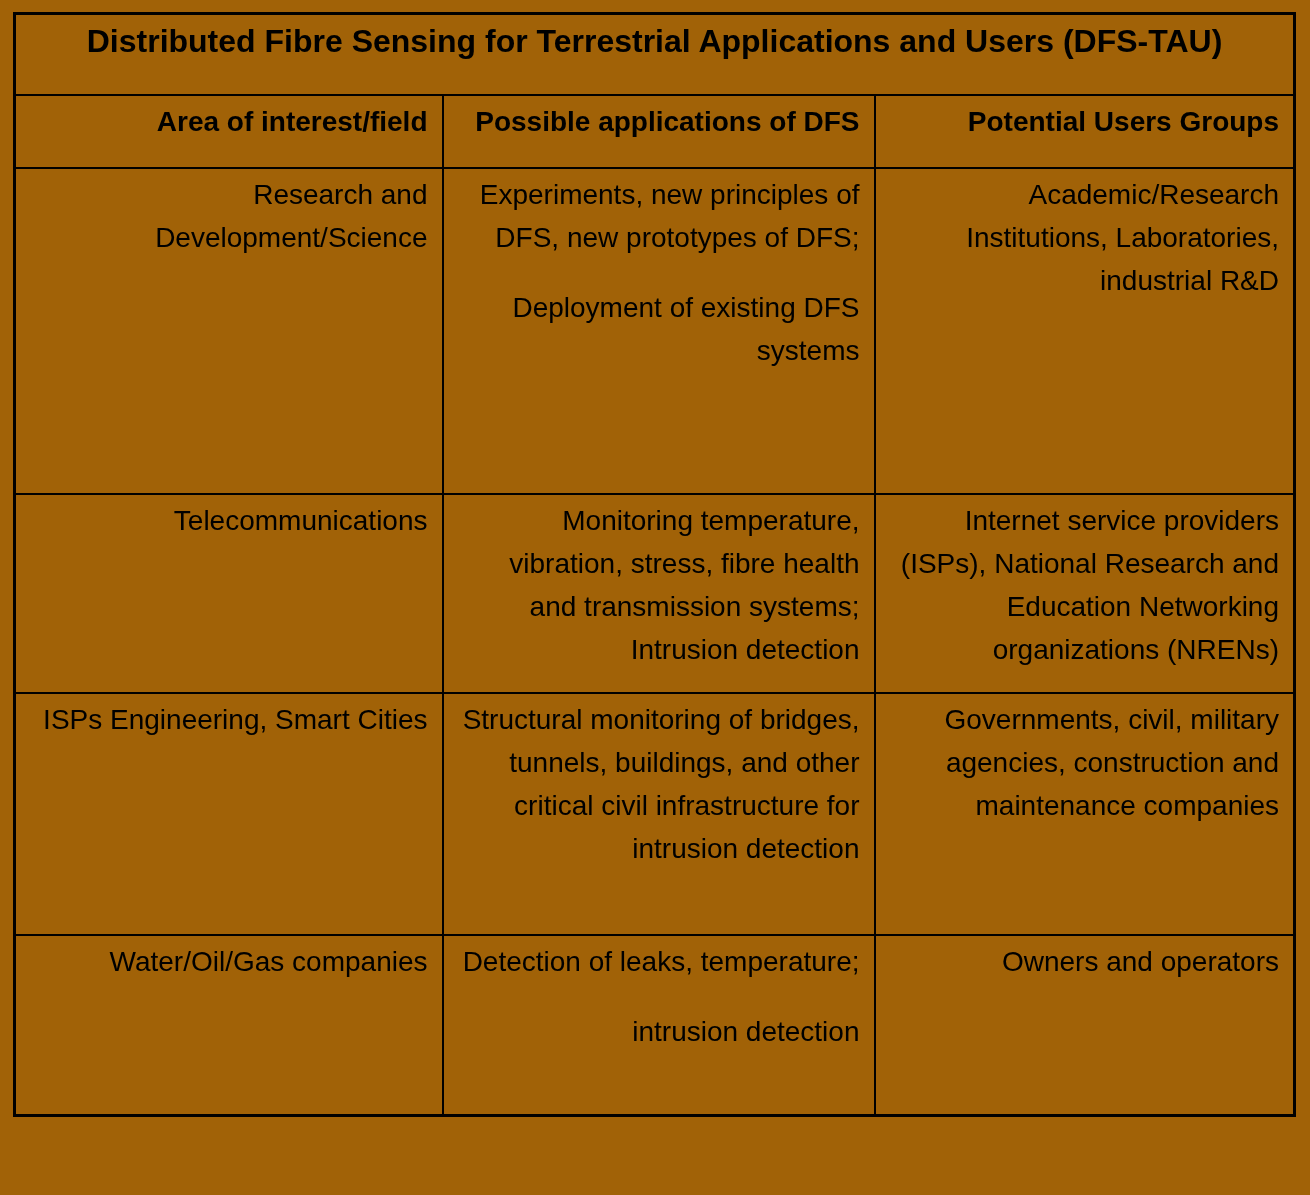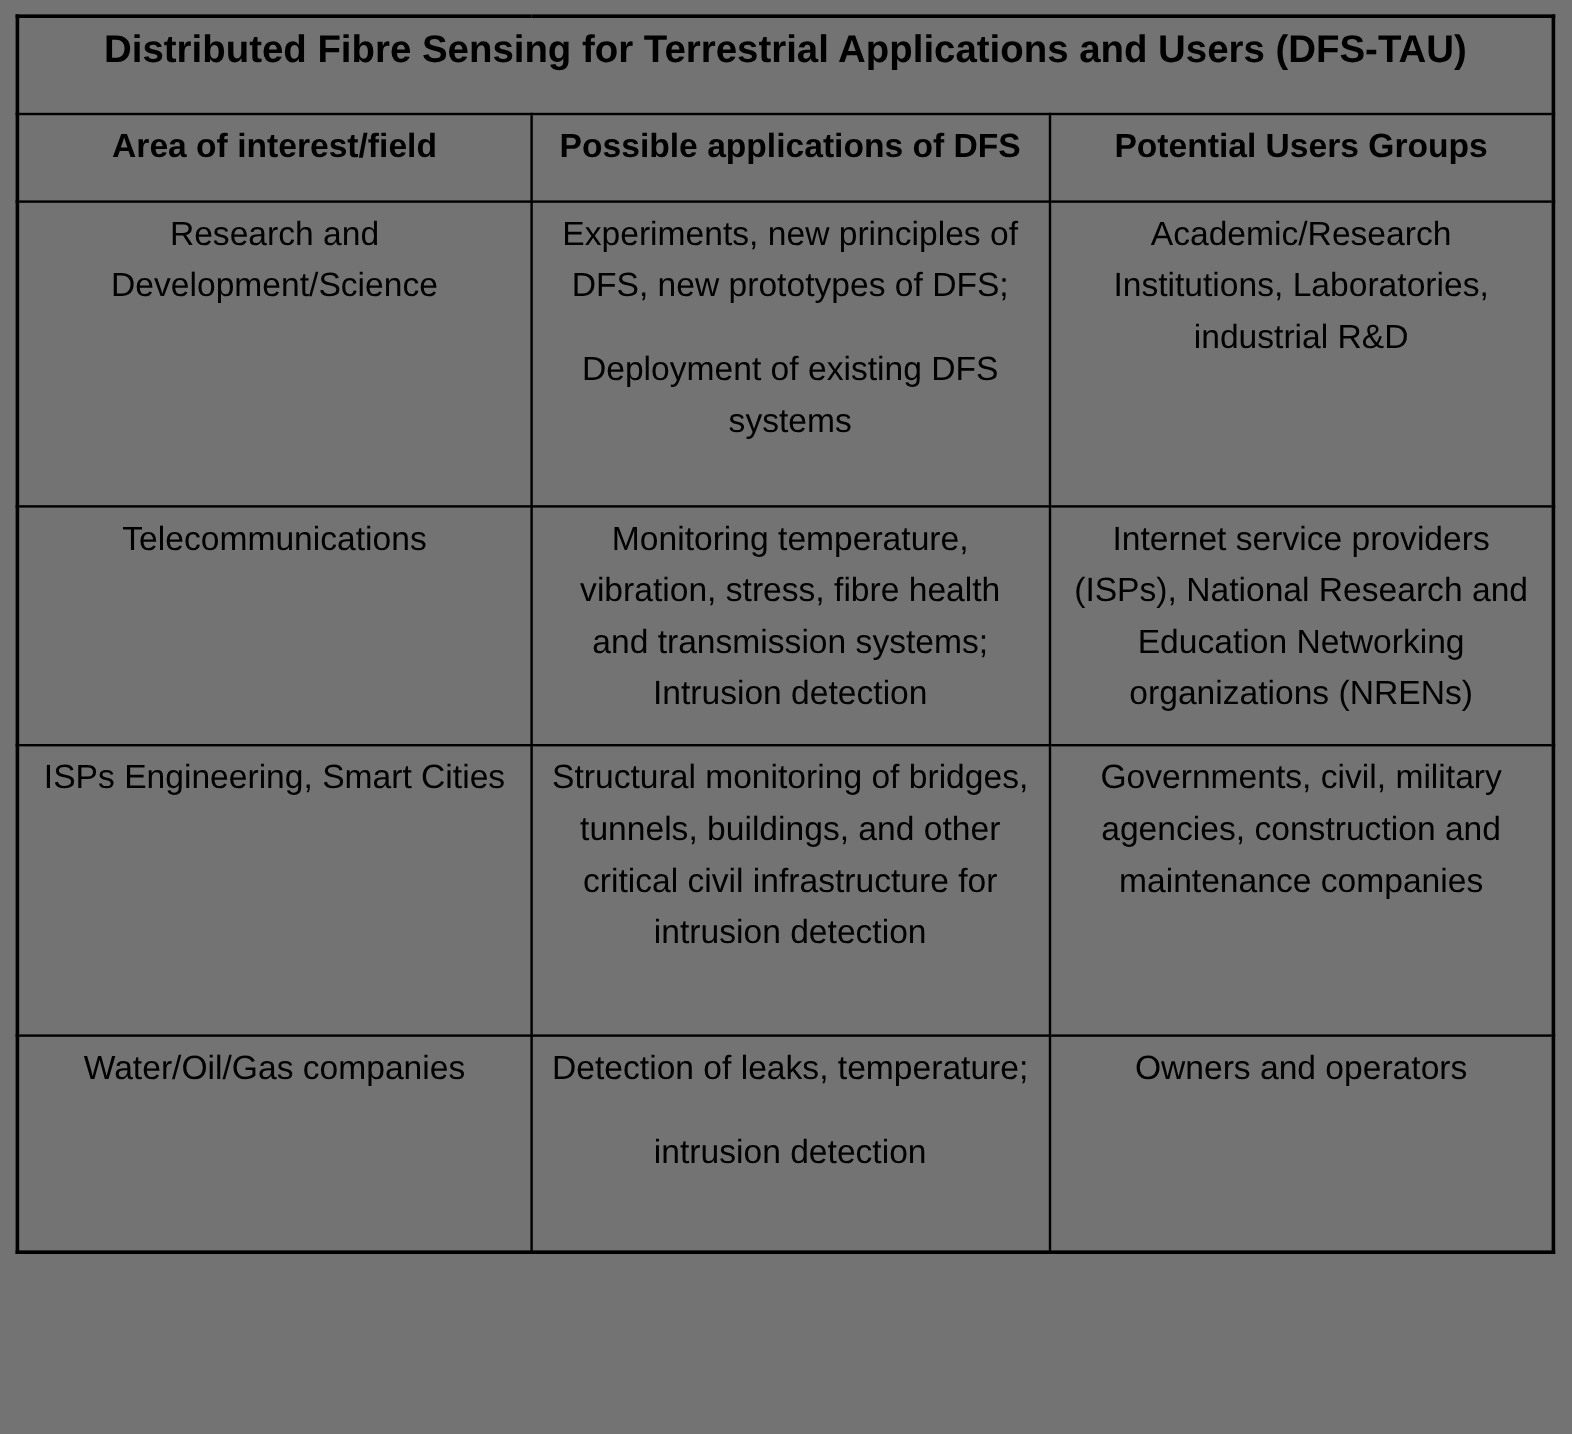--- a/index.html
+++ b/index.html
@@ -5,61 +5,61 @@
   html, body {
     margin: 0;
     padding: 0;
     background: #ffffff;
     font-family: "Liberation Sans", "DejaVu Sans", sans-serif;
     color: #000000;
   }
   .page {
     width: 1310px;
     height: 1195px;
-    background: #737373;
+    background: #a16207;
     position: relative;
   }
   table.dfs-table {
     position: absolute;
     left: 13px;
     top: 12px;
     width: 1280px;
     border-collapse: collapse;
     table-layout: fixed;
     border: 3px solid #000000;
   }
   table.dfs-table td, table.dfs-table th {
     border: 2px solid #000000;
     vertical-align: top;
     padding: 4px 14px;
     font-size: 28px;
     line-height: 43px;
     font-weight: normal;
-    text-align: center;
+    text-align: right;
     overflow: hidden;
   }
   col.c1 { width: 428px; }
   col.c2 { width: 432px; }
   col.c3 { width: 420px; }
   td.users-cell { padding: 4px 8px 4px 10px; margin-left: 48px; }
   tr.title-row { height: 81px; }
   tr.title-row th {
     font-size: 32px;
     font-weight: bold;
     text-align: center;
     white-space: nowrap;
     line-height: 44px;
     padding: 4px 0;
   }
   tr.header-row { height: 73px; }
   tr.header-row th {
     font-weight: bold;
     white-space: nowrap;
   }
-  tbody.data-rows tr:nth-of-type(1) { height: 254px; }
+  tbody.data-rows tr:nth-of-type(1) { height: 326px; }
   tbody.data-rows tr:nth-of-type(2) { height: 199px; padding-left: 16px; }
   tbody.data-rows tr:nth-of-type(3) { height: 242px; }
   tbody.data-rows tr:nth-of-type(4) { height: 181px; }
   tbody.data-rows tr:nth-of-type(5) { height: 117px; }
   p.para { margin: 0; }
   p.para + p.para { margin-top: 27px; }
 </style>
 </head>
 <body>
 

